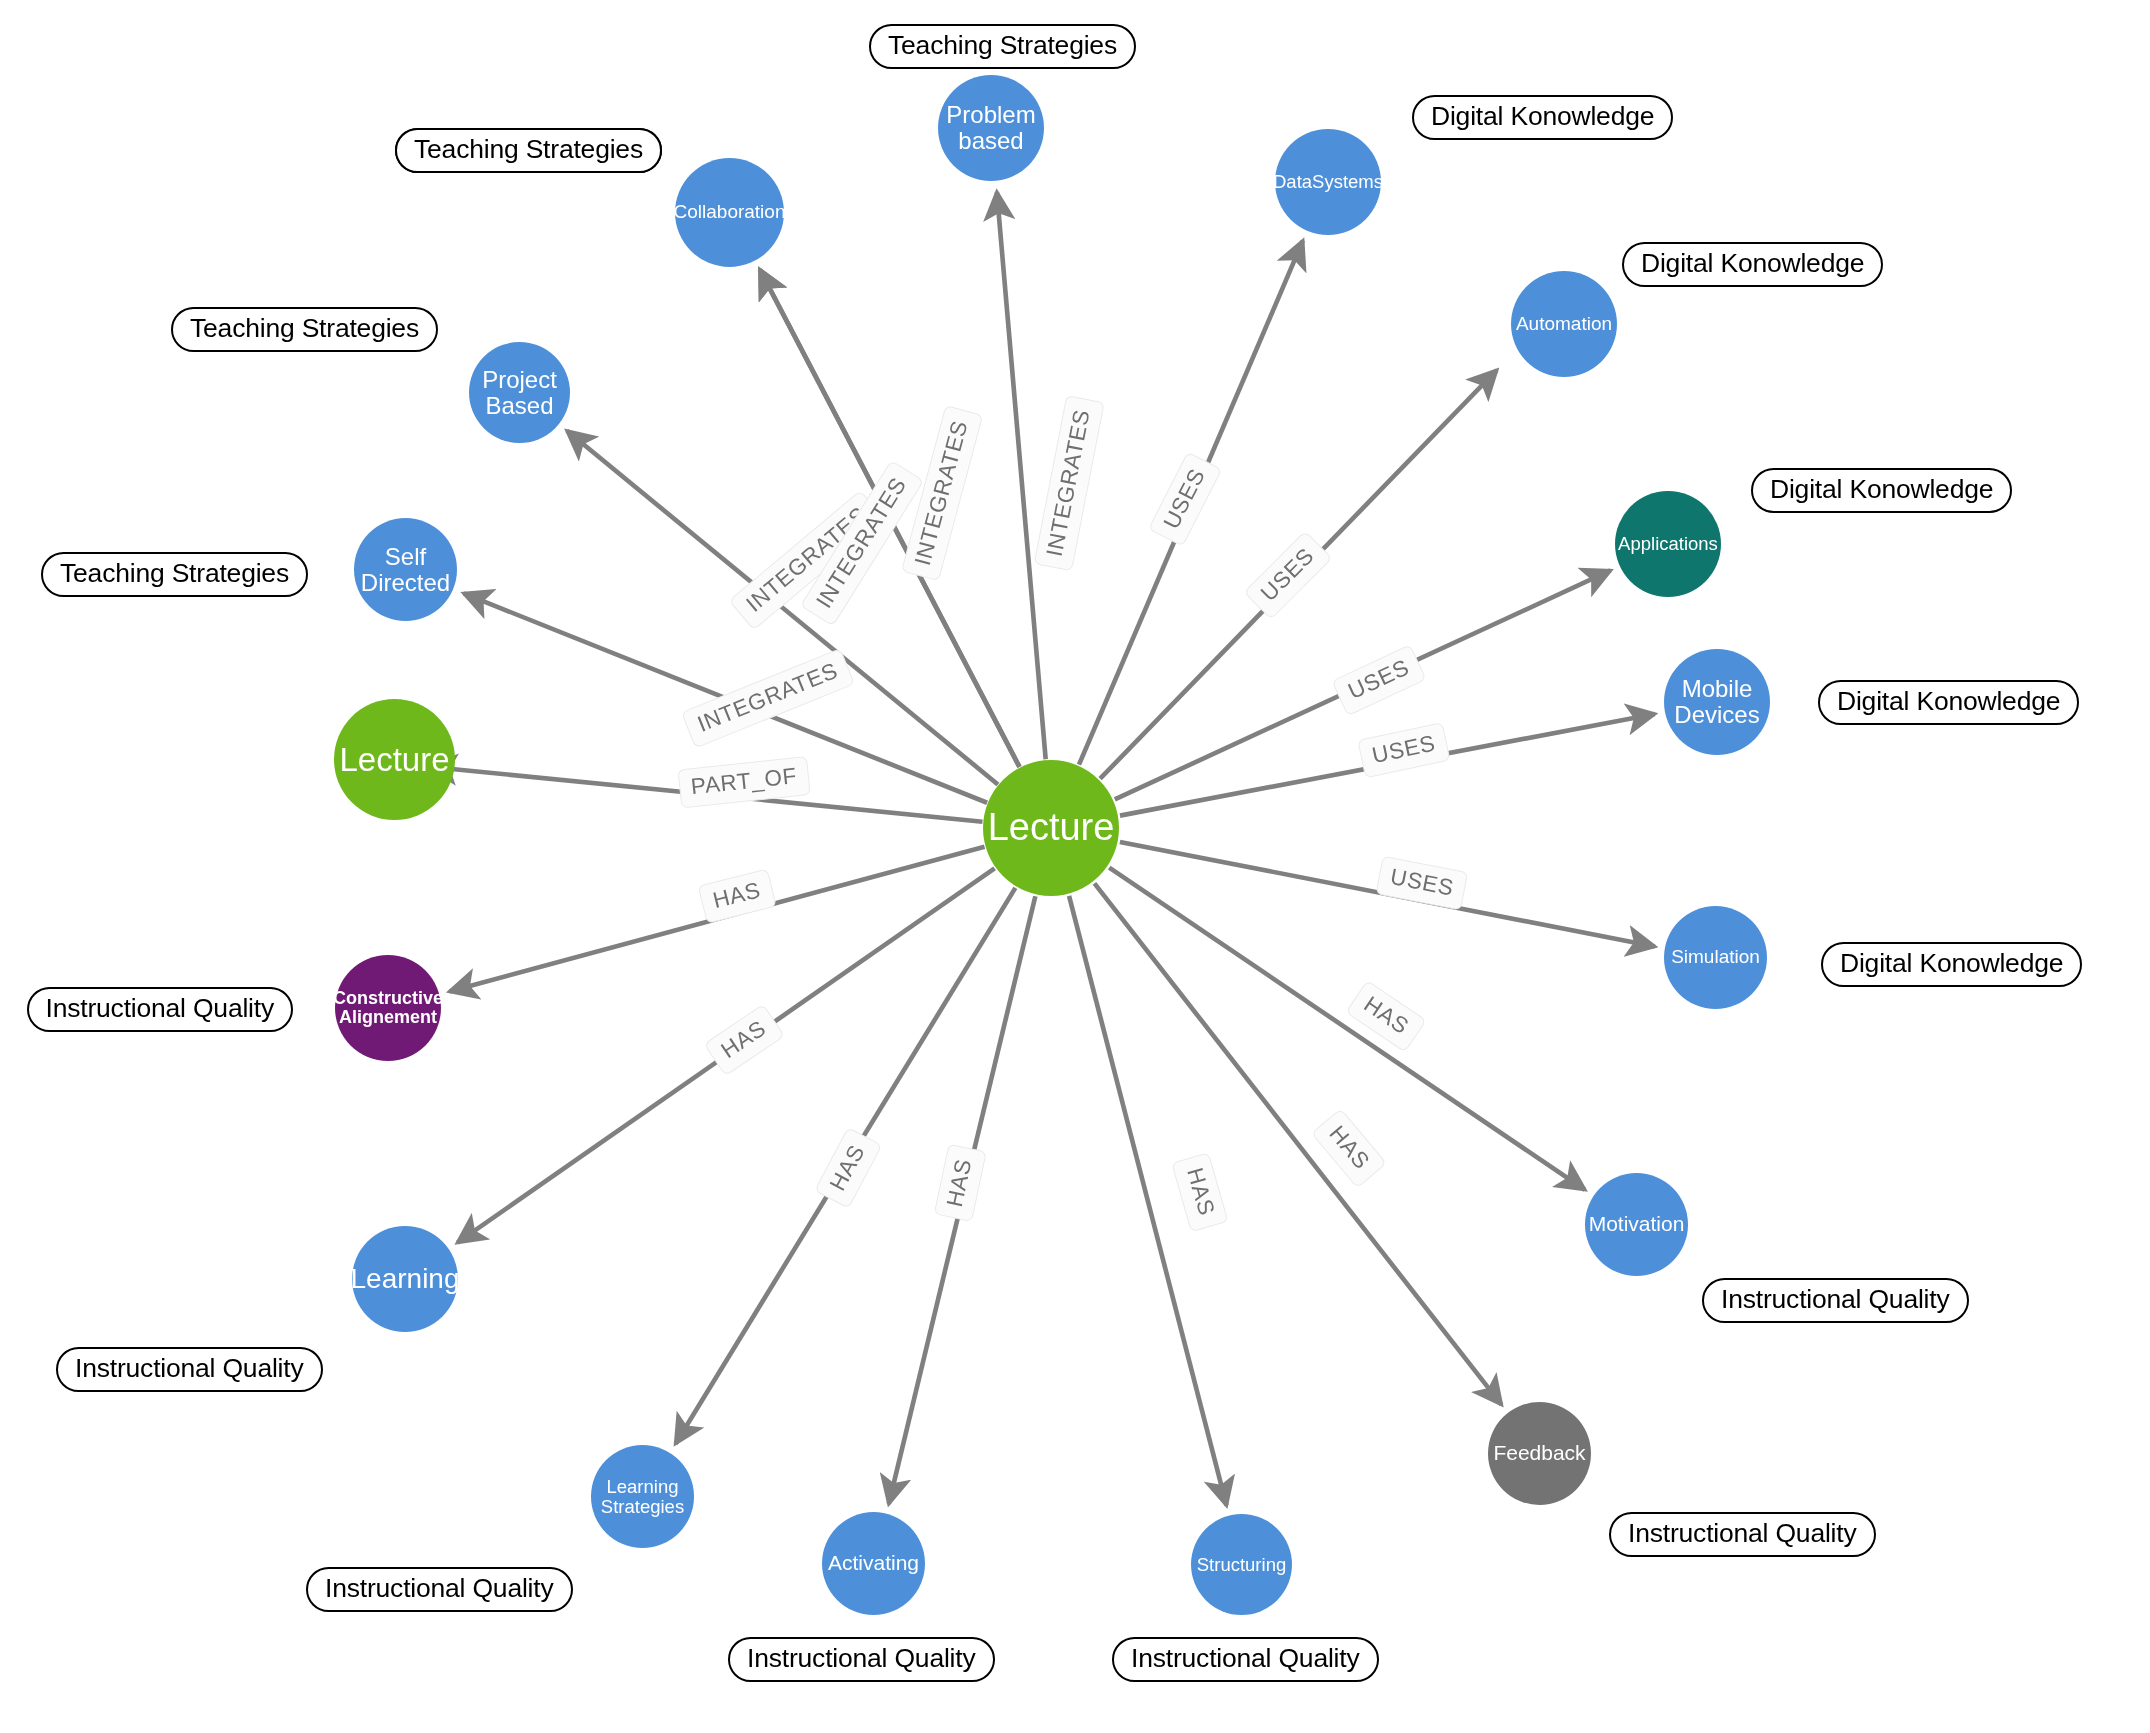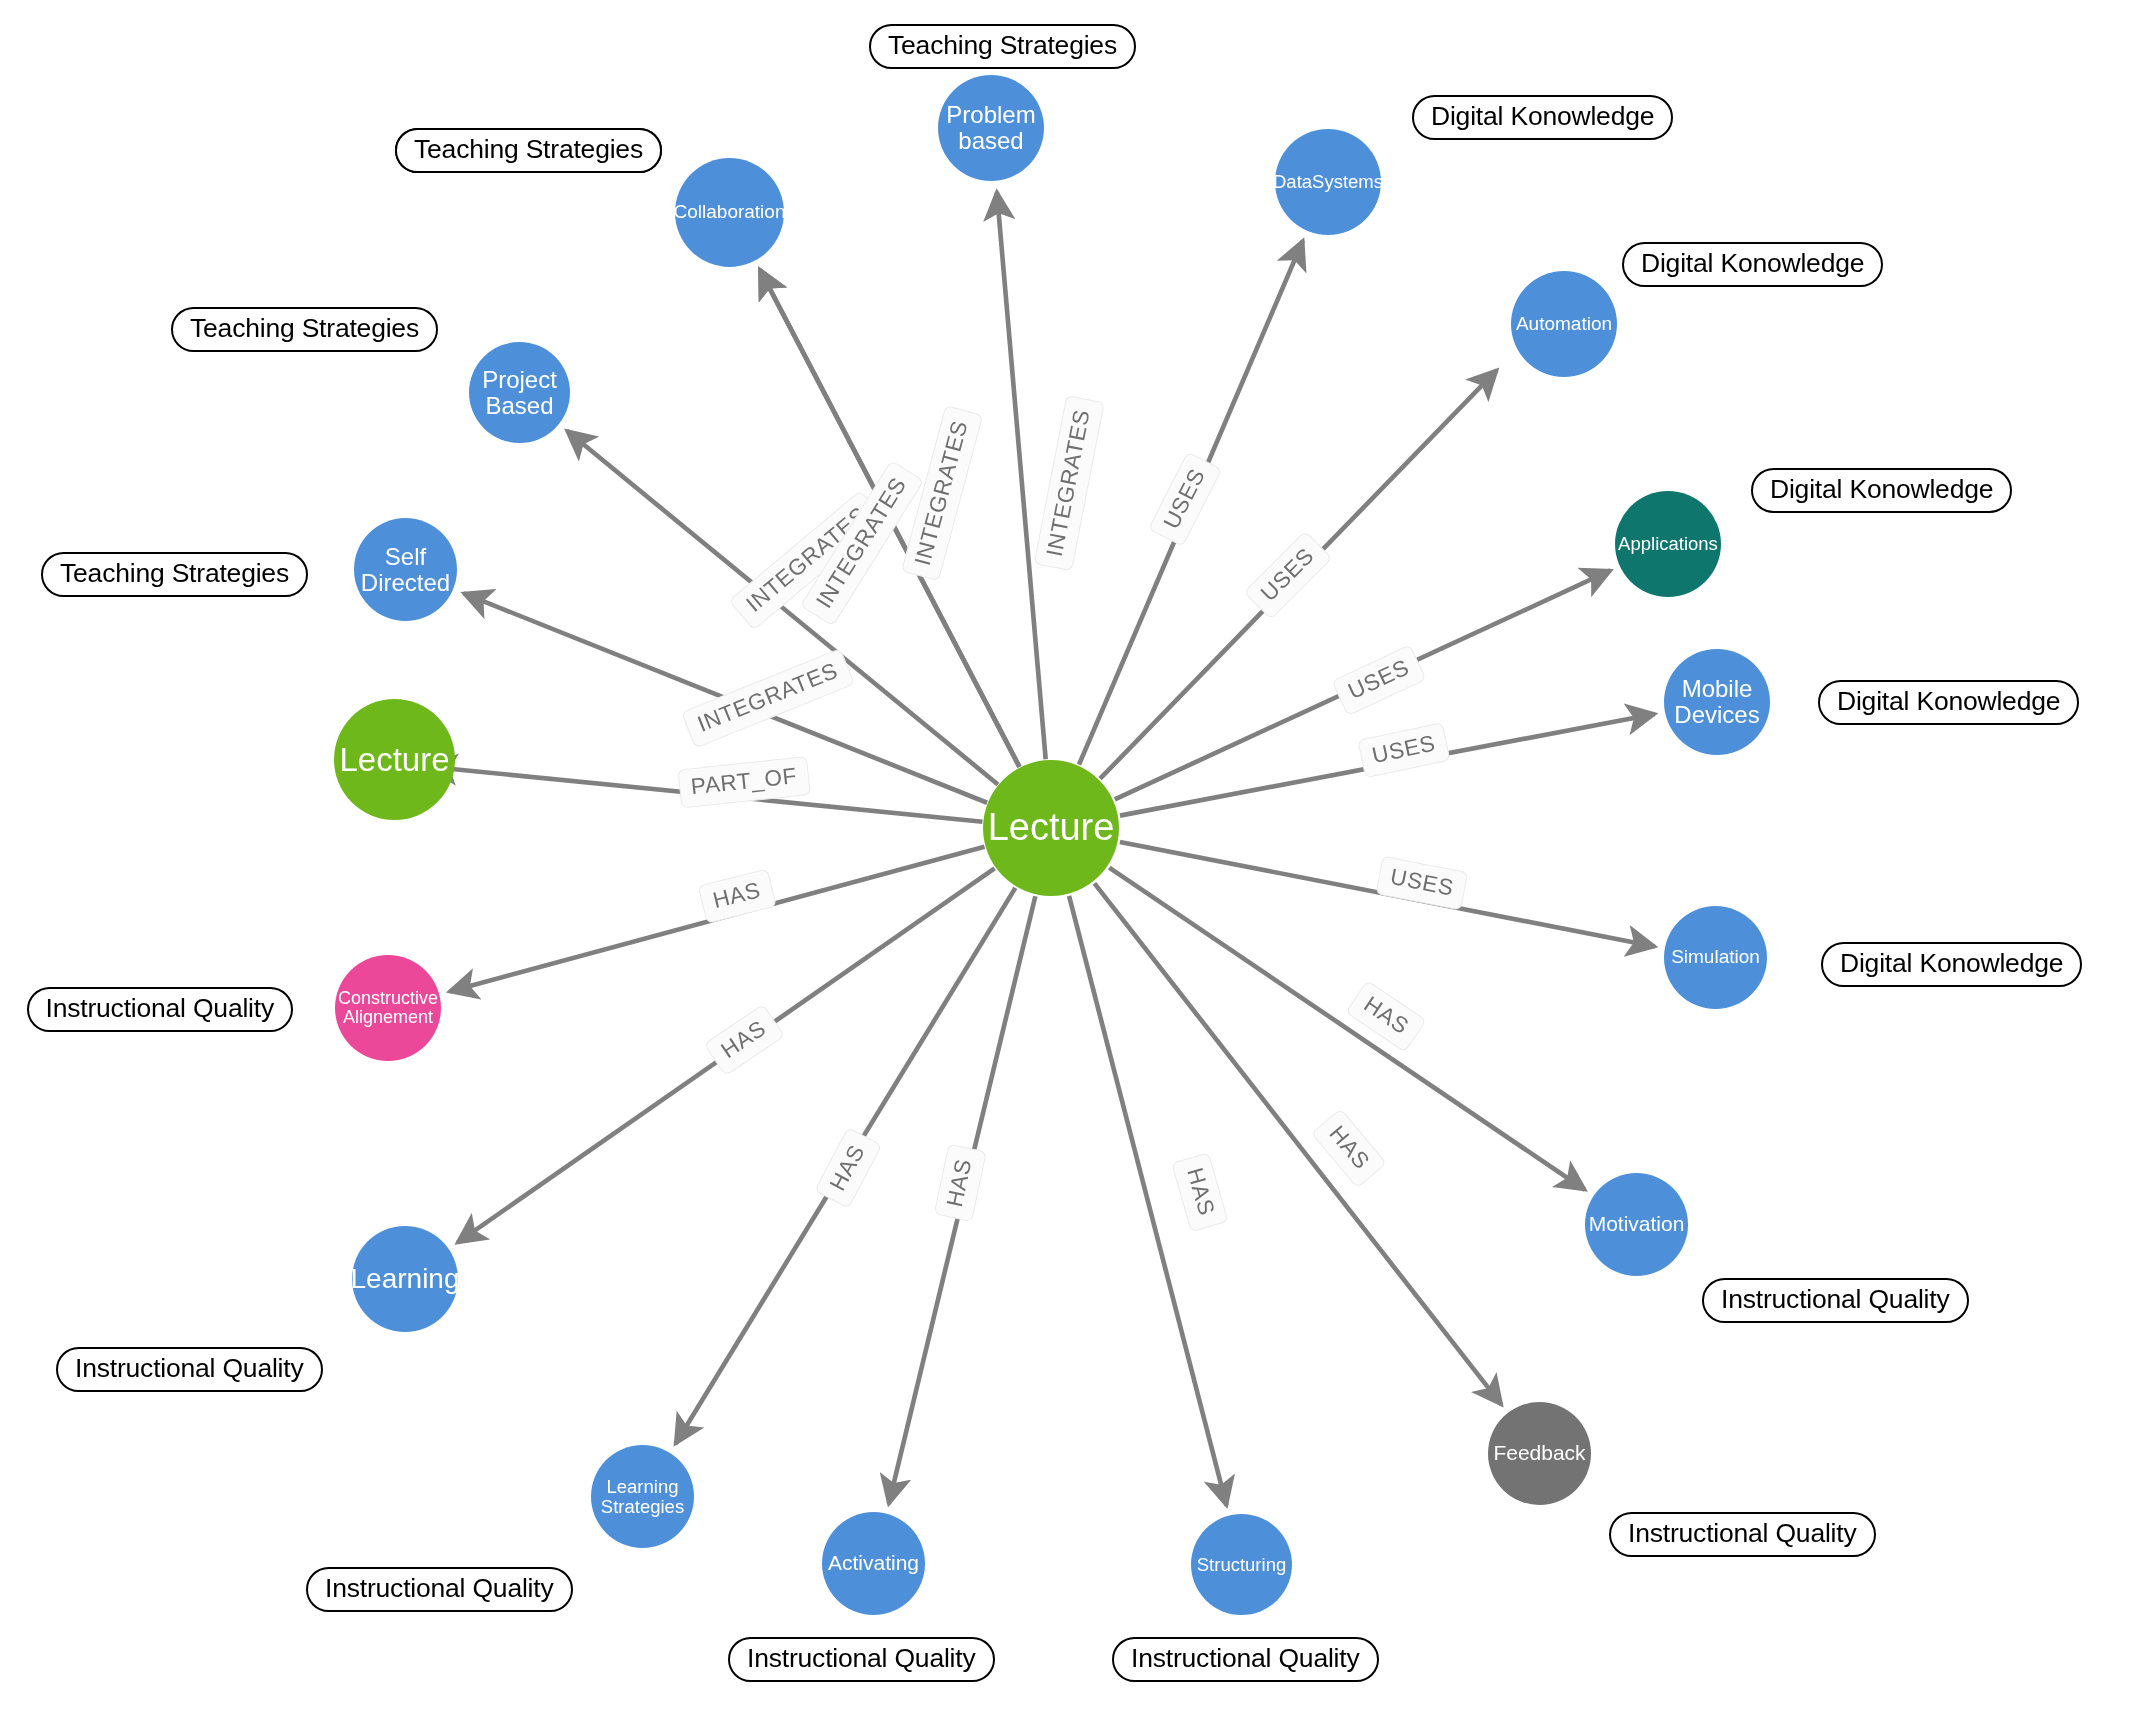--- a/index.html
+++ b/index.html
@@ -144,21 +144,21 @@
       <div class="node" style="left: 822px; top: 1512px; width: 103px; height: 103px; background: rgb(77, 144, 217); font-size: 21px;">
         <span class="node-label">Activating</span>
       </div>
       <div class="node" style="left: 591px; top: 1445px; width: 103px; height: 103px; background: rgb(77, 144, 217); font-size: 18.5px;">
         <span class="node-label">Learning
 Strategies</span>
       </div>
       <div class="node" style="left: 352px; top: 1226px; width: 106px; height: 106px; background: rgb(77, 144, 217); font-size: 28px;">
         <span class="node-label">Learning</span>
       </div>
-      <div class="node" style="left: 335px; top: 955px; width: 106px; height: 106px; background: #ec4899; font-size: 18px;">
+      <div class="node" style="left: 335px; top: 955px; width: 106px; height: 106px; background: #701a75; font-size: 18px; font-weight: bold;">
         <span class="node-label">Constructive
 Alignement</span>
       </div>
       <div class="node" style="left: 354px; top: 518px; width: 103px; height: 103px; background: rgb(77, 144, 217); font-size: 24px;">
         <span class="node-label">Self
 Directed</span>
       </div>
       <div class="node" style="left: 469px; top: 342px; width: 101px; height: 101px; background: rgb(77, 144, 217); font-size: 24px;">
         <span class="node-label">Project
 Based</span>

